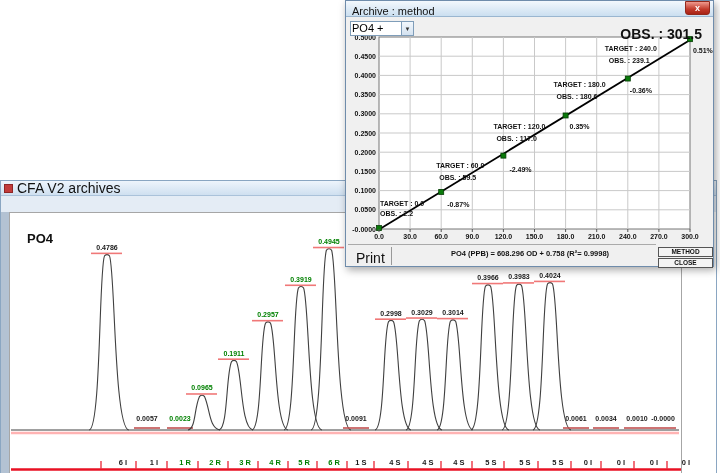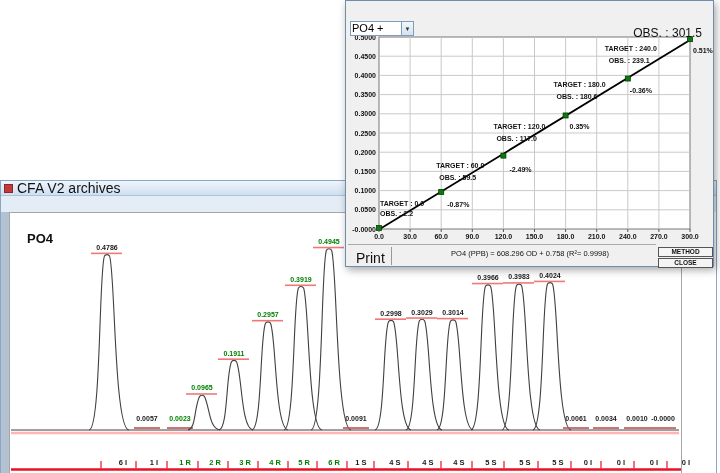--- a/index.html
+++ b/index.html
@@ -42,29 +42,29 @@
   
   .overlay{position:absolute;left:345px;top:0;width:369px;height:267px;background:#f0f0f0;
     border:1px solid #6f8cab;box-shadow:2px 3px 8px rgba(0,0,0,.35);z-index:10}
   .ov-titlebar{position:absolute;left:0;top:0;width:100%;height:16px;
     background:linear-gradient(#f3f8fd,#cbdff0);border-bottom:1px solid #9ab6d0}
   .ov-title{font-size:11px;color:#111;padding:2px 0 0 6px;display:inline-block}
   .ov-close{position:absolute;right:3px;top:0;width:25px;height:14px;
     background:linear-gradient(#ef9a8e,#c23a2b 60%,#a82315);border:1px solid #93291c;
     border-radius:0 0 3px 3px;color:#fff;font-size:9px;font-weight:bold;text-align:center;line-height:12px}
   .ov-combo{left:4px;top:20px;width:64px}
-  .obs-readout{position:absolute;right:11px;top:25px;font-size:12px;font-weight:normal;color:#111}
+  .obs-readout{position:absolute;right:11px;top:25px;font-size:14px;font-weight:bold;color:#111}
   #cal-svg{position:absolute;left:0;top:0;width:369px;height:245px}
   .cal-txt{font:bold 7px "Liberation Sans",sans-serif;fill:#111}
   .cal-tick{font:bold 7px "Liberation Sans",sans-serif;fill:#111}
   .ov-statusbar{position:absolute;left:2px;top:243px;width:308px;height:23px;border-top:1px solid #aaa}
   .ov-print{position:absolute;left:10px;top:249px;font-size:14px;color:#111}
   .ov-sep{position:absolute;left:45px;top:246px;height:18px;border-left:1px solid #999}
   .ov-formula{position:absolute;left:58px;top:248px;width:252px;text-align:center;
-    font-size:7.5px;font-weight:normal;color:#111;white-space:nowrap}
+    font-size:7.5px;font-weight:bold;color:#111;white-space:nowrap}
   .ov-btn{position:absolute;left:312px;width:55px;height:10px;background:#f4f4f4;
     border:1px solid #555;font-size:6.5px;font-weight:bold;text-align:center;line-height:8px;color:#111}
   .ov-btn.method{top:246px}
   .ov-btn.closeb{top:257px}
 </style>
 </head>
 <body>
 
 <div class="main-window">
   <div class="chart-panel"></div>
@@ -267,20 +267,24 @@
       <text x="219.6" y="238" text-anchor="middle" class="cal-tick">180.0</text>
       <line x1="250.7" y1="228" x2="250.7" y2="231" stroke="#555" stroke-width="1"></line>
       <text x="250.7" y="238" text-anchor="middle" class="cal-tick">210.0</text>
       <line x1="281.8" y1="228" x2="281.8" y2="231" stroke="#555" stroke-width="1"></line>
       <text x="281.8" y="238" text-anchor="middle" class="cal-tick">240.0</text>
       <line x1="312.9" y1="228" x2="312.9" y2="231" stroke="#555" stroke-width="1"></line>
       <text x="312.9" y="238" text-anchor="middle" class="cal-tick">270.0</text>
       <line x1="344" y1="228" x2="344" y2="231" stroke="#555" stroke-width="1"></line>
       <text x="344" y="238" text-anchor="middle" class="cal-tick">300.0</text>
     </svg>
+  <div class="ov-titlebar">
+    <span class="ov-title">Archive : method</span>
+    <div class="ov-close">x</div>
+  </div>
   <div class="combo ov-combo">
     <span class="sel">PO4 +</span>
     <span class="arrow">▼</span>
   </div>
   <span class="obs-readout">OBS. : 301.5</span>
   <div class="ov-statusbar"></div>
   <span class="ov-print">Print</span>
   <div class="ov-sep"></div>
   <span class="ov-formula">PO4 (PPB) = 608.296 OD + 0.758 (R²= 0.9998)</span>
   <div class="ov-btn method">METHOD</div>

